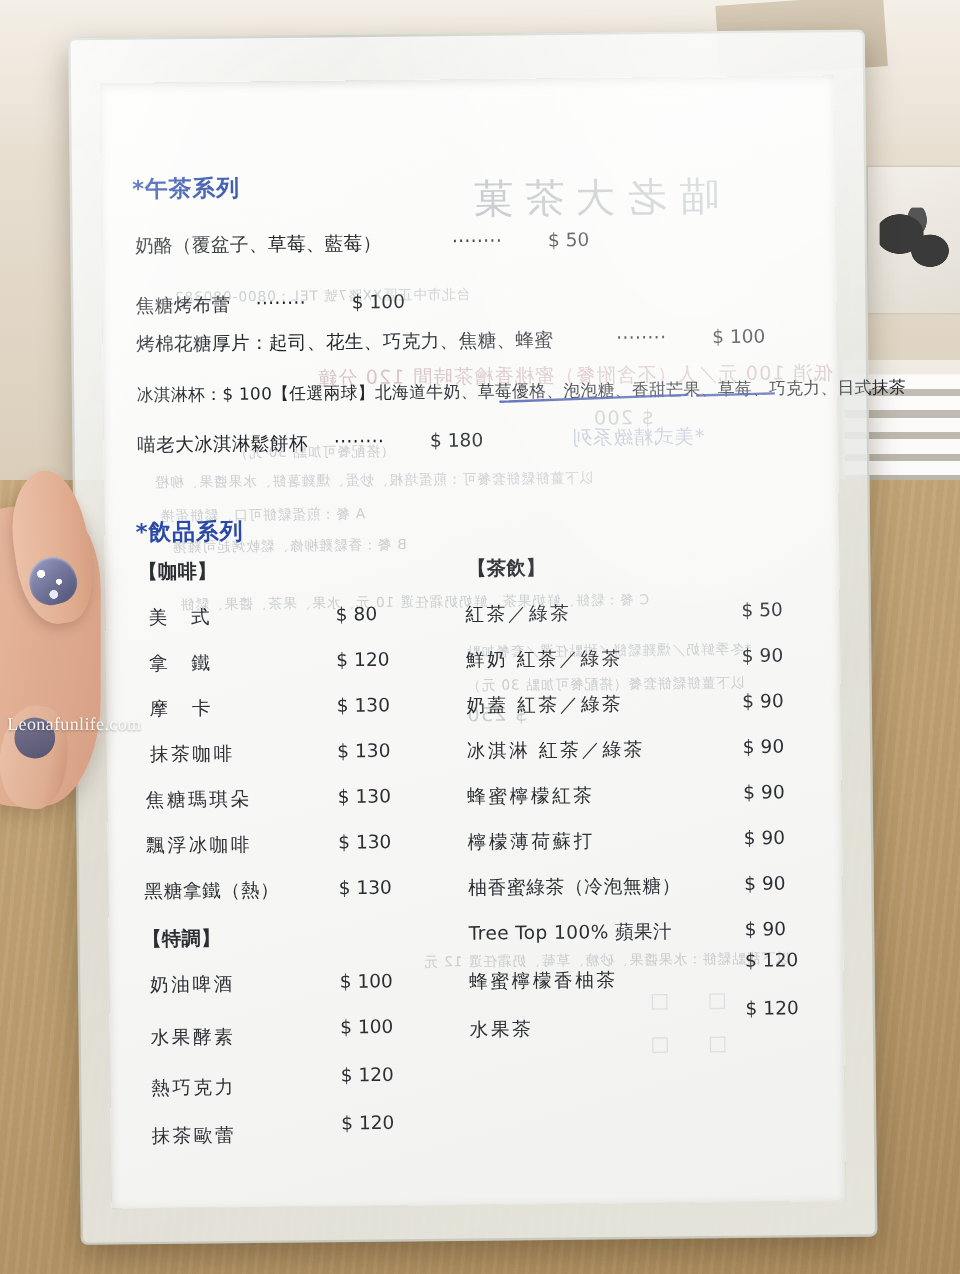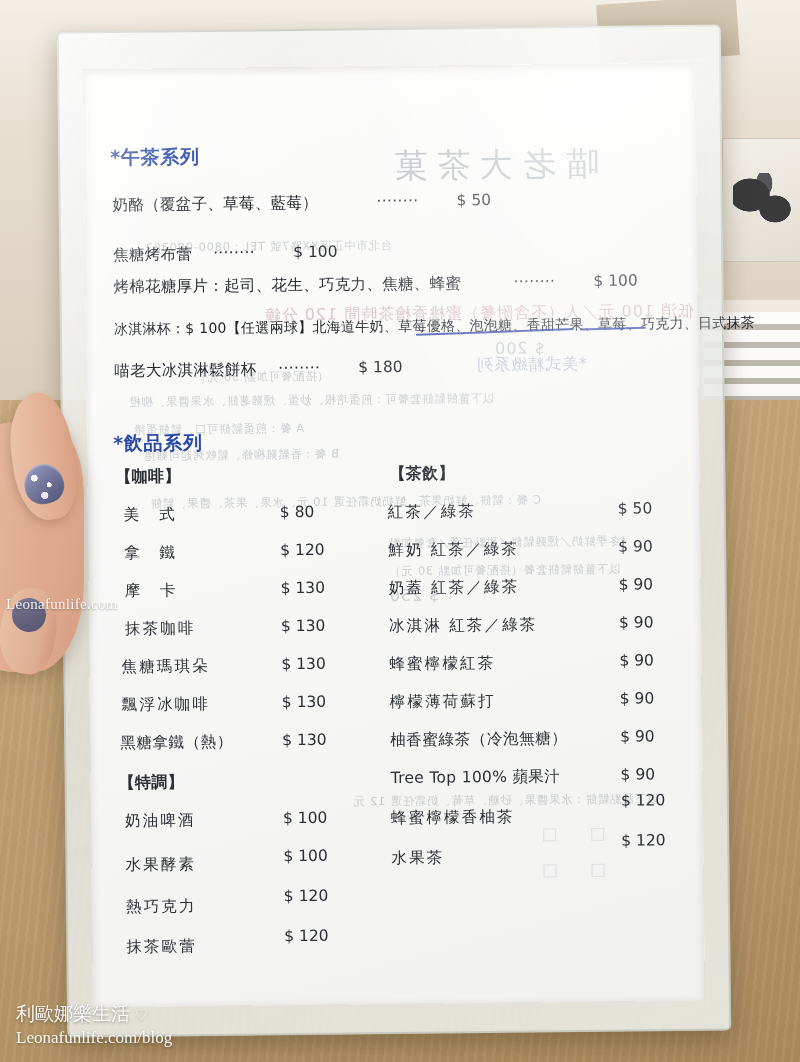--- a/index.html
+++ b/index.html
@@ -398,19 +398,14 @@
 
   <div class="hand">
     <div class="palm"></div>
     <div class="thumb"></div>
     <div class="nail"></div>
     <div class="finger-tip"></div>
     <div class="finger-nail2"></div>
   </div>
 
   <div class="wm-side">Leonafunlife.com</div>
-  <div class="wm-bottom">
-    <span>利歐娜樂生活</span>
-    <span class="heart">♡</span>
-    <span class="url">Leonafunlife.com/blog</span>
-  </div>
 
 </div>
 
 </body></html>

